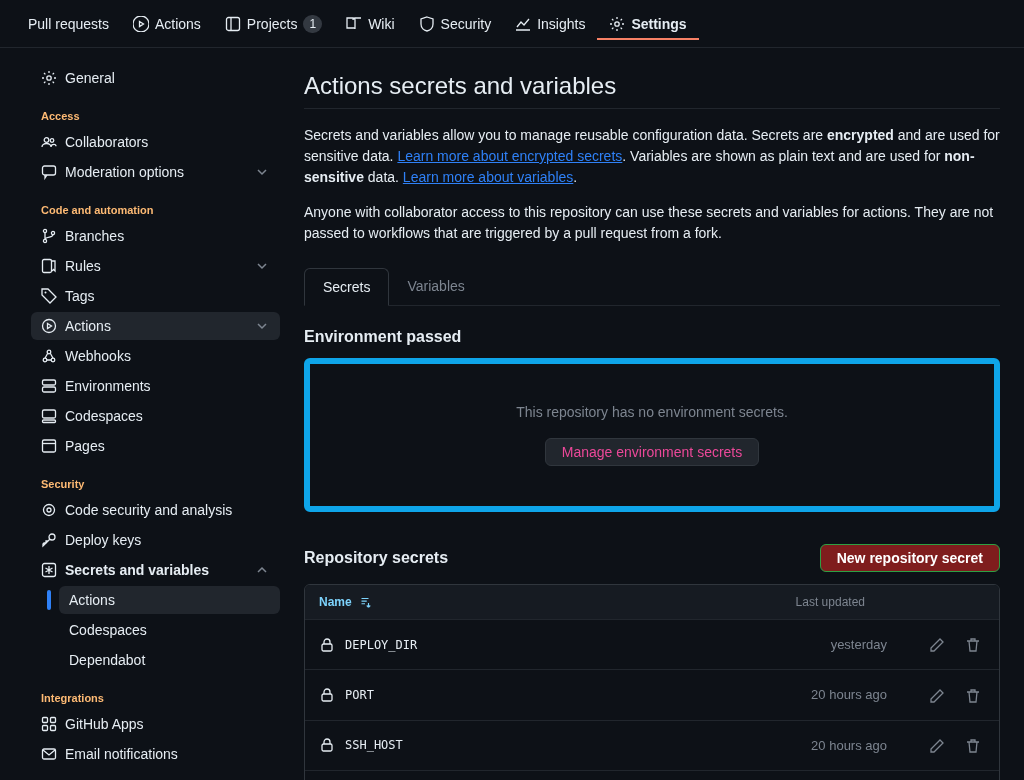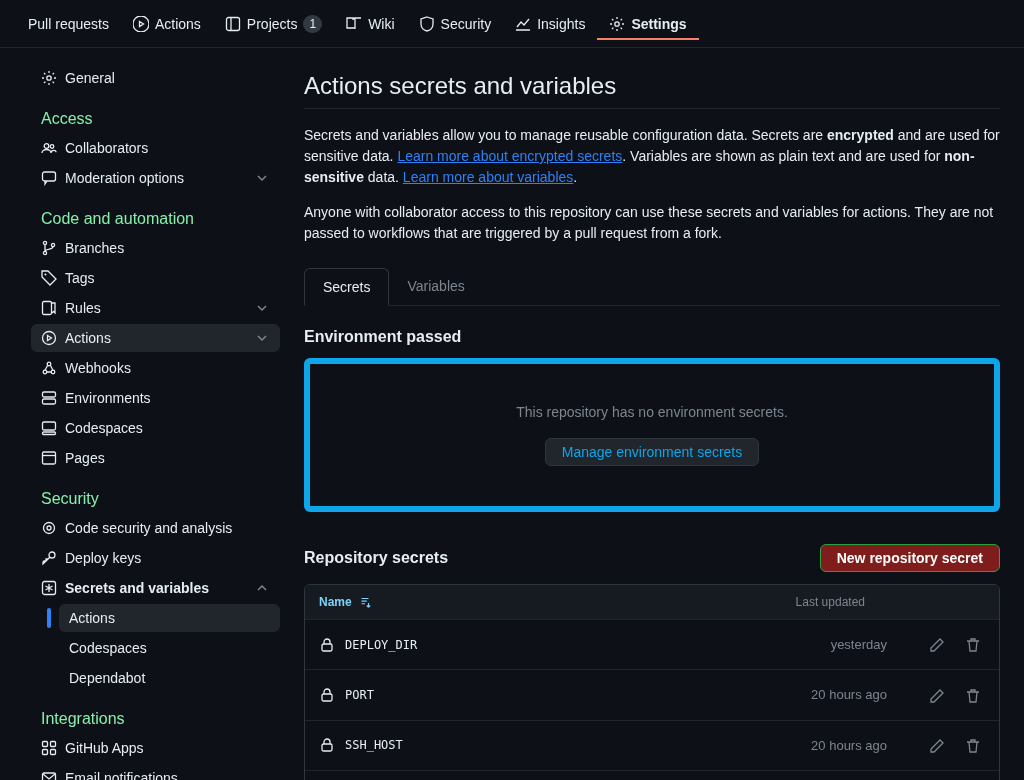--- a/index.html
+++ b/index.html
@@ -68,23 +68,23 @@
     padding: 6px 10px;
     border-radius: 6px;
     cursor: pointer;
     color: #e6edf3;
     font-size: 14px;
     margin-bottom: 2px;
   }
   .sb-item.active { background: #21262d; }
   .sb-item.bold { font-weight: 600; }
   .sb-heading {
-    color: #86efac;
-    font-size: 16px;
-    font-weight: 400;
+    color: #fdba74;
+    font-size: 11px;
+    font-weight: 700;
     padding: 16px 10px 6px 10px;
   }
   .sb-sub {
     padding-left: 28px;
   }
   .sb-sub-item {
     display: block;
     padding: 6px 10px;
     border-radius: 6px;
     cursor: pointer;
@@ -155,21 +155,21 @@
     padding: 40px 34px;
     text-align: center;
   }
   .env-msg { color: #7d8590; margin-bottom: 18px; }
   .btn {
     display: inline-block;
     padding: 5px 16px;
     border: 1px solid #30363d;
     border-radius: 6px;
     background: #21262d;
-    color: #0ea5e9;
+    color: #ec4899;
     font-size: 14px;
     cursor: pointer;
     font-weight: 500;
   }
   .btn-green {
     background: #7f1d1d;
     border-color: #2ea043;
     color: #fff;
     font-weight: 700;
   }
@@ -317,34 +317,34 @@
       <svg class="icon" viewBox="0 0 16 16">
           <circle cx="4" cy="3" r="1.6" fill="none" stroke="currentColor" stroke-width="1.3"></circle>
           <circle cx="4" cy="13" r="1.6" fill="none" stroke="currentColor" stroke-width="1.3"></circle>
           <circle cx="12" cy="5" r="1.6" fill="none" stroke="currentColor" stroke-width="1.3"></circle>
           <path d="M4 4.6v6.8M12 6.6c0 3-4 2-8 4" fill="none" stroke="currentColor" stroke-width="1.3"></path>
         </svg>
       <span>Branches</span>
     </div>
     <div class="sb-item">
       <svg class="icon" viewBox="0 0 16 16">
-          <path d="M1 7V1h6l8 8-6 6-8-8z" fill="none" stroke="currentColor" stroke-width="1.3"></path>
-          <circle cx="4.5" cy="4.5" r="1" fill="currentColor"></circle>
-        </svg>
-      <span>Tags</span>
-    </div>
-    <div class="sb-item">
-      <svg class="icon" viewBox="0 0 16 16">
           <rect x="1.5" y="1.5" width="9" height="13" rx="1.5" fill="none" stroke="currentColor" stroke-width="1.3"></rect>
           <path d="M11 3h3v10l-1.5-1.5L11 13" fill="none" stroke="currentColor" stroke-width="1.3"></path>
         </svg>
       <span>Rules</span>
       <svg class="icon chev" viewBox="0 0 16 16">
           <path d="M4 6l4 4 4-4" fill="none" stroke="currentColor" stroke-width="1.5"></path>
         </svg>
+    </div>
+    <div class="sb-item">
+      <svg class="icon" viewBox="0 0 16 16">
+          <path d="M1 7V1h6l8 8-6 6-8-8z" fill="none" stroke="currentColor" stroke-width="1.3"></path>
+          <circle cx="4.5" cy="4.5" r="1" fill="currentColor"></circle>
+        </svg>
+      <span>Tags</span>
     </div>
     <div class="sb-item active">
       <svg class="icon" viewBox="0 0 16 16">
           <circle cx="8" cy="8" r="6.5" fill="none" stroke="currentColor" stroke-width="1.3"></circle>
           <path d="M6.5 5.5l4 2.5-4 2.5z" fill="none" stroke="currentColor" stroke-width="1.3"></path>
         </svg>
       <span>Actions</span>
       <svg class="icon chev" viewBox="0 0 16 16">
           <path d="M4 6l4 4 4-4" fill="none" stroke="currentColor" stroke-width="1.5"></path>
         </svg>

